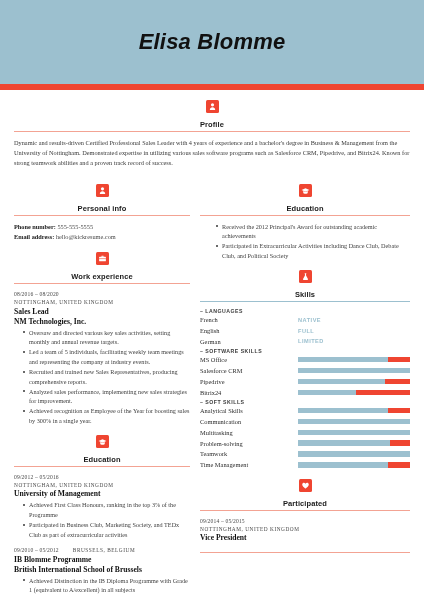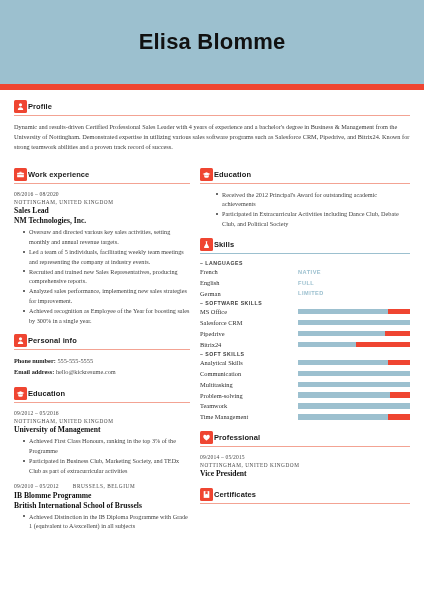--- a/index.html
+++ b/index.html
@@ -20,20 +20,21 @@
     background: #ffffff;
   }
 
   
   .header-band {
     height: 84px;
     background: #9CC0CF;
     display: flex;
     align-items: center;
     justify-content: center;
+    font-style: italic;
   }
   .header-name {
     font-family: "Liberation Sans", sans-serif;
     font-weight: bold;
     font-size: 22px;
     color: #111111;
     letter-spacing: 0.2px;
   }
   .header-rule {
     height: 6px;
@@ -56,22 +57,23 @@
     box-sizing: border-box;
   }
 
   
   .section {
     margin-bottom: 9px;
   }
   .sec-head {
     display: flex;
     align-items: center;
-    gap: 1px;
+    gap: 7px;
     margin-bottom: 2px;
+    flex-direction: column;
   }
   .sec-icon {
     width: 13px;
     height: 13px;
     background: #EF4531;
     border-radius: 1.5px;
     display: flex;
     align-items: center;
     justify-content: center;
     flex: 0 0 auto;
@@ -230,20 +232,41 @@
         </div>
         <div class="sec-rule"></div>
         <div class="para">Dynamic and results-driven Certified Professional Sales Leader with 4 years of experience and a bachelor's degree in Business &amp; Management from the University of Nottingham. Demonstrated expertise in utilizing various sales software programs such as Salesforce CRM, Pipedrive, and Bitrix24. Known for strong teamwork abilities and a proven track record of success.</div>
       </div>
     </div>
   </div>
 
   <div class="columns" style="padding-top:6px;">
 
     <div class="col-left">
+
+      <div class="section">
+        <div class="sec-head">
+          <span class="sec-icon">
+            <svg width="9" height="9" viewBox="0 0 16 16">
+                <circle cx="8" cy="5" r="2.8" fill="#fff"></circle>
+                <path d="M3.2 14c0-2.9 2.2-4.6 4.8-4.6s4.8 1.7 4.8 4.6z" fill="#fff"></path>
+              </svg>
+          </span>
+          <span class="sec-title">Personal info</span>
+        </div>
+        <div class="sec-rule"></div>
+        <div class="kv-row">
+          <span class="kv-label">Phone number:</span>
+          <span>555-555-5555</span>
+        </div>
+        <div class="kv-row">
+          <span class="kv-label">Email address:</span>
+          <span>hello@kickresume.com</span>
+        </div>
+      </div>
 
       <div class="section">
         <div class="sec-head">
           <span class="sec-icon">
             <svg width="9" height="9" viewBox="0 0 16 16">
                 <rect x="2" y="5" width="12" height="8" rx="1" fill="#fff"></rect>
                 <rect x="6" y="3" width="4" height="2" rx="0.6" fill="#fff"></rect>
                 <rect x="2" y="8" width="12" height="1" fill="#EF4531"></rect>
               </svg>
           </span>
@@ -263,41 +286,20 @@
             <li>Analyzed sales performance, implementing new sales strategies for improvement.</li>
             <li>Achieved recognition as Employee of the Year for boosting sales by 300% in a single year.</li>
           </ul>
         </div>
       </div>
 
       <div class="section">
         <div class="sec-head">
           <span class="sec-icon">
             <svg width="9" height="9" viewBox="0 0 16 16">
-                <circle cx="8" cy="5" r="2.8" fill="#fff"></circle>
-                <path d="M3.2 14c0-2.9 2.2-4.6 4.8-4.6s4.8 1.7 4.8 4.6z" fill="#fff"></path>
-              </svg>
-          </span>
-          <span class="sec-title">Personal info</span>
-        </div>
-        <div class="sec-rule"></div>
-        <div class="kv-row">
-          <span class="kv-label">Phone number:</span>
-          <span>555-555-5555</span>
-        </div>
-        <div class="kv-row">
-          <span class="kv-label">Email address:</span>
-          <span>hello@kickresume.com</span>
-        </div>
-      </div>
-
-      <div class="section">
-        <div class="sec-head">
-          <span class="sec-icon">
-            <svg width="9" height="9" viewBox="0 0 16 16">
                 <path d="M8 4 15 7l-7 3-7-3z" fill="#fff"></path>
                 <path d="M4 9v3c0 1 2 1.8 4 1.8s4-.8 4-1.8V9l-4 1.8z" fill="#fff"></path>
               </svg>
           </span>
           <span class="sec-title">Education</span>
         </div>
         <div class="sec-rule"></div>
 
         <div class="entry">
           <div class="entry-date">09/2012 – 05/2016</div>
@@ -432,37 +434,28 @@
         </div>
       </div>
 
       <div class="section">
         <div class="sec-head">
           <span class="sec-icon">
             <svg width="9" height="9" viewBox="0 0 16 16">
                 <path d="M8 13.5S2.2 9.8 2.2 6.2c0-1.9 1.5-3.1 3-3.1 1.1 0 2.1.6 2.8 1.6.7-1 1.7-1.6 2.8-1.6 1.5 0 3 1.2 3 3.1 0 3.6-5.8 7.3-5.8 7.3z" fill="#fff"></path>
               </svg>
           </span>
-          <span class="sec-title">Professional</span>
+          <span class="sec-title">Participated</span>
         </div>
         <div class="sec-rule"></div>
         <div class="entry">
           <div class="entry-date">09/2014 – 05/2015</div>
           <div class="entry-meta">NOTTINGHAM, UNITED KINGDOM</div>
           <div class="entry-title">Vice President</div>
         </div>
       </div>
 
       <div class="section">
-        <div class="sec-head">
-          <span class="sec-icon">
-            <svg width="9" height="9" viewBox="0 0 16 16">
-                <rect x="3" y="2" width="10" height="12" fill="#fff"></rect>
-                <path d="M6 2h4v6L8 6.6 6 8z" fill="#EF4531"></path>
-              </svg>
-          </span>
-          <span class="sec-title">Certificates</span>
-        </div>
         <div class="sec-rule"></div>
       </div>
     </div>
   </div>
 </div>
 
 </body></html>

